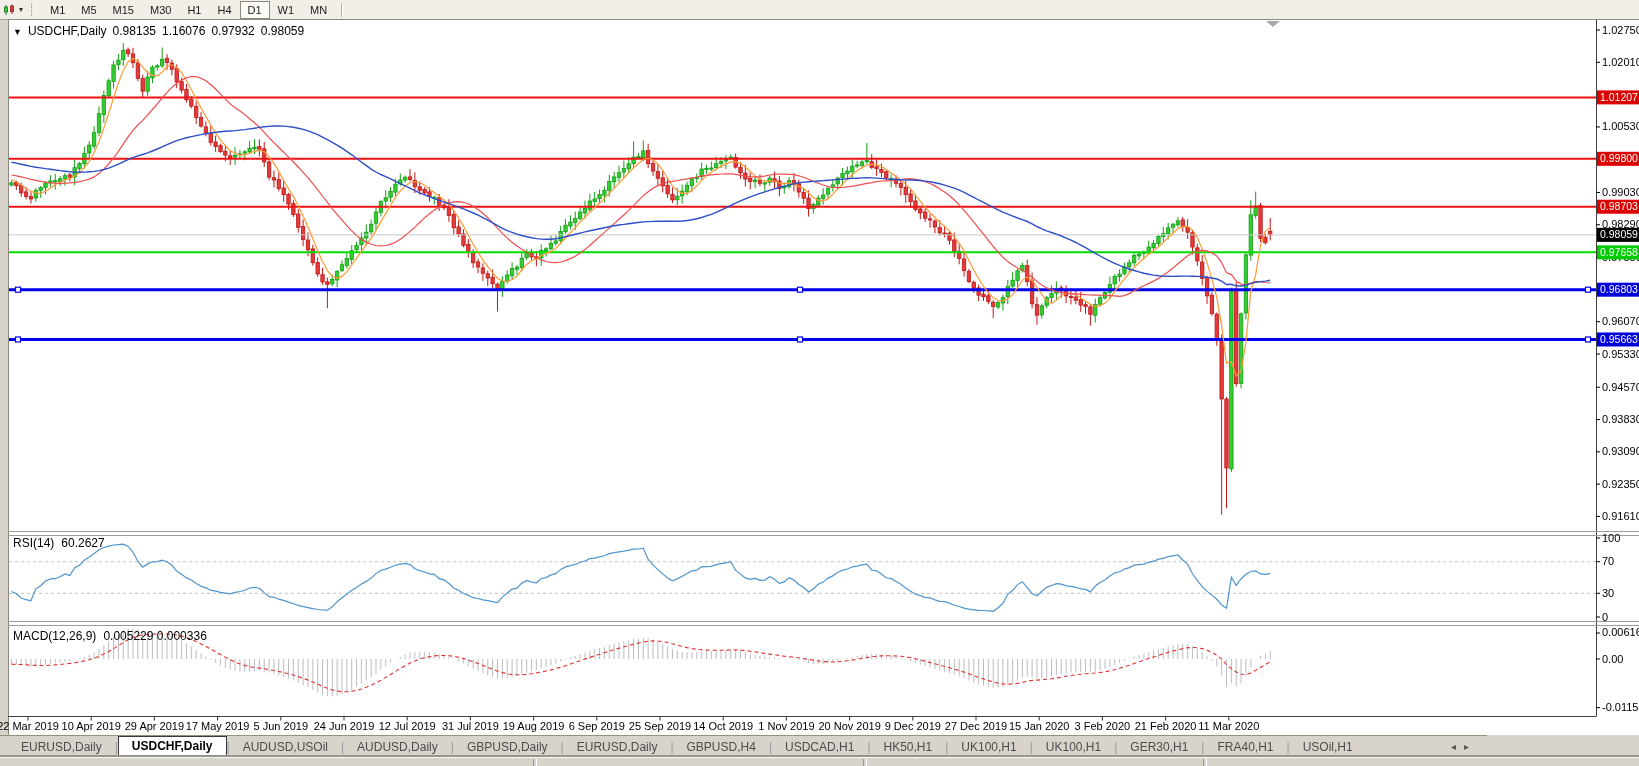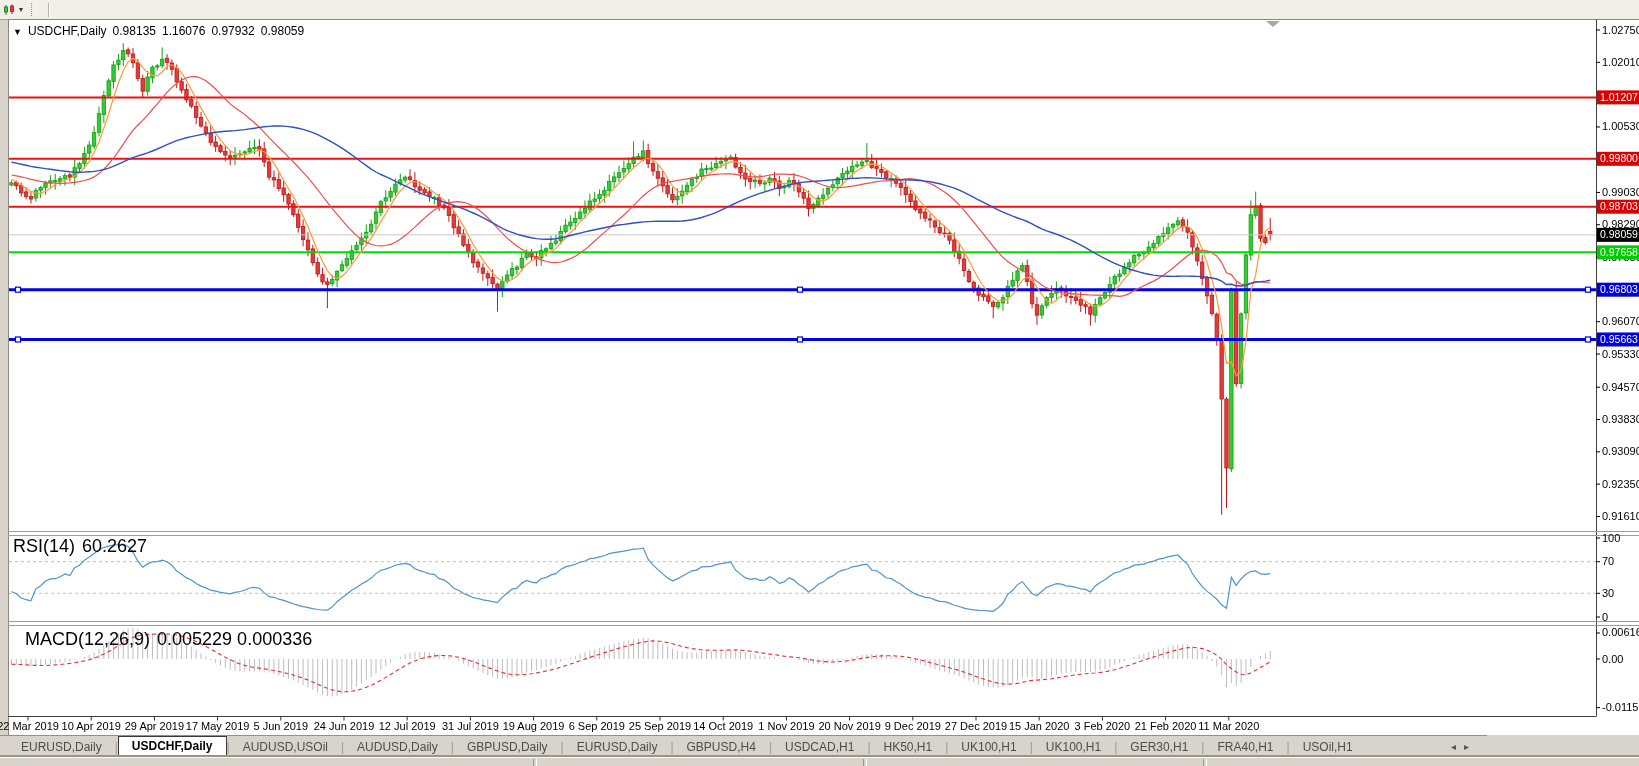--- a/index.html
+++ b/index.html
@@ -19,21 +19,21 @@
   .grip{width:3px;height:13px;border-left:1px dotted #979387;border-right:1px dotted #fff;margin:0 6px 0 2px;}
   .tf-btn{padding:2px 7px;border:1px solid transparent;cursor:default;line-height:12px;}
   .tf-btn.active{background:#fcfbf8;border:1px solid #8e8a80;}
   .vsep{width:1px;height:14px;background:#b5b1a6;margin:0 6px;box-shadow:1px 0 0 #fff;}
   
   .chart-bg{position:absolute;left:8px;top:19px;width:1631px;height:716px;background:#ffffff;}
   svg.overlay{position:absolute;left:0;top:0;}
   .title-row{position:absolute;left:13px;top:24px;font-size:12px;color:#000;white-space:nowrap;}
   .title-row .tri{font-size:9px;margin-right:6px;}
   .title-row span{margin-right:6px;}
-  .panel-hdr{position:absolute;font-size:18px;color:#000;white-space:nowrap;}
+  .panel-hdr{position:absolute;font-size:12px;color:#000;white-space:nowrap;}
   .panel-hdr span{margin-right:7px;}
   .axis-hit{position:absolute;background:transparent;}
   
   .tabbar{
     position:absolute;left:0;top:735px;width:1487px;height:22px;
     background:#d8d4cb;border-top:1px solid #94917f;
     display:flex;align-items:center;font-size:12px;color:#4d4d4d;padding-left:8px;box-sizing:border-box;
   }
   .tab{padding:2px 13px;white-space:nowrap;cursor:default;}
   .tab.active{background:#fff;border:1px solid #3a3a3a;font-weight:bold;color:#000;padding:2px 13px 3px;}
@@ -53,20 +53,31 @@
   <span class="tb-icon">
     <svg width="14" height="12" viewBox="0 0 14 12">
       <line x1="3" y1="1" x2="3" y2="11" stroke="#2e7d32" stroke-width="1"></line>
       <rect x="1.5" y="3" width="3" height="5" fill="#33cc33" stroke="#1a6b1a" stroke-width="0.8"></rect>
       <line x1="9" y1="0.5" x2="9" y2="10" stroke="#8b2020" stroke-width="1"></line>
       <rect x="7.5" y="2" width="3" height="5.5" fill="#e23b3b" stroke="#8b2020" stroke-width="0.8"></rect>
     </svg>
   </span>
   <span class="tb-drop">▾</span>
   <span class="grip"></span>
+  <span id="tf-buttons" style="display:flex;align-items:center;">
+      <span class="tf-btn">M1</span>
+      <span class="tf-btn">M5</span>
+      <span class="tf-btn">M15</span>
+      <span class="tf-btn">M30</span>
+      <span class="tf-btn">H1</span>
+      <span class="tf-btn">H4</span>
+      <span class="tf-btn active">D1</span>
+      <span class="tf-btn">W1</span>
+      <span class="tf-btn">MN</span>
+    </span>
   <span class="vsep"></span>
 </div>
 
 <div class="chart-bg"></div>
 
 <svg id="cv" class="overlay" width="1639" height="766">
     <defs>
       <clipPath id="cm">
         <rect x="9" y="20" width="1587" height="511"></rect>
       </clipPath>
@@ -989,21 +1000,21 @@
   </svg>
 
 <div class="title-row">
   <span class="tri">▼</span><span>USDCHF,Daily</span><span>0.98135</span><span>1.16076</span><span>0.97932</span><span>0.98059</span>
 </div>
 
 <div class="panel-hdr" style="left:13px;top:536px;">
   <span>RSI(14)</span><span>60.2627</span>
 </div>
 
-<div class="panel-hdr" style="left:13px;top:629px;margin-left:12px;">
+<div class="panel-hdr" style="left:13px;top:629px;">
   <span>MACD(12,26,9)</span><span>0.005229 0.000336</span>
 </div>
 
 <div class="axis-hit" style="left:1597px;top:19px;width:42px;height:697px;"></div>
 <div class="axis-hit" style="left:8px;top:717px;width:1588px;height:18px;"></div>
 
 <div class="tabbar">
   <span id="tabs-holder" style="display:flex;align-items:center;">
       <span class="tab">EURUSD,Daily</span>
       <span class="tabsep">|</span>

